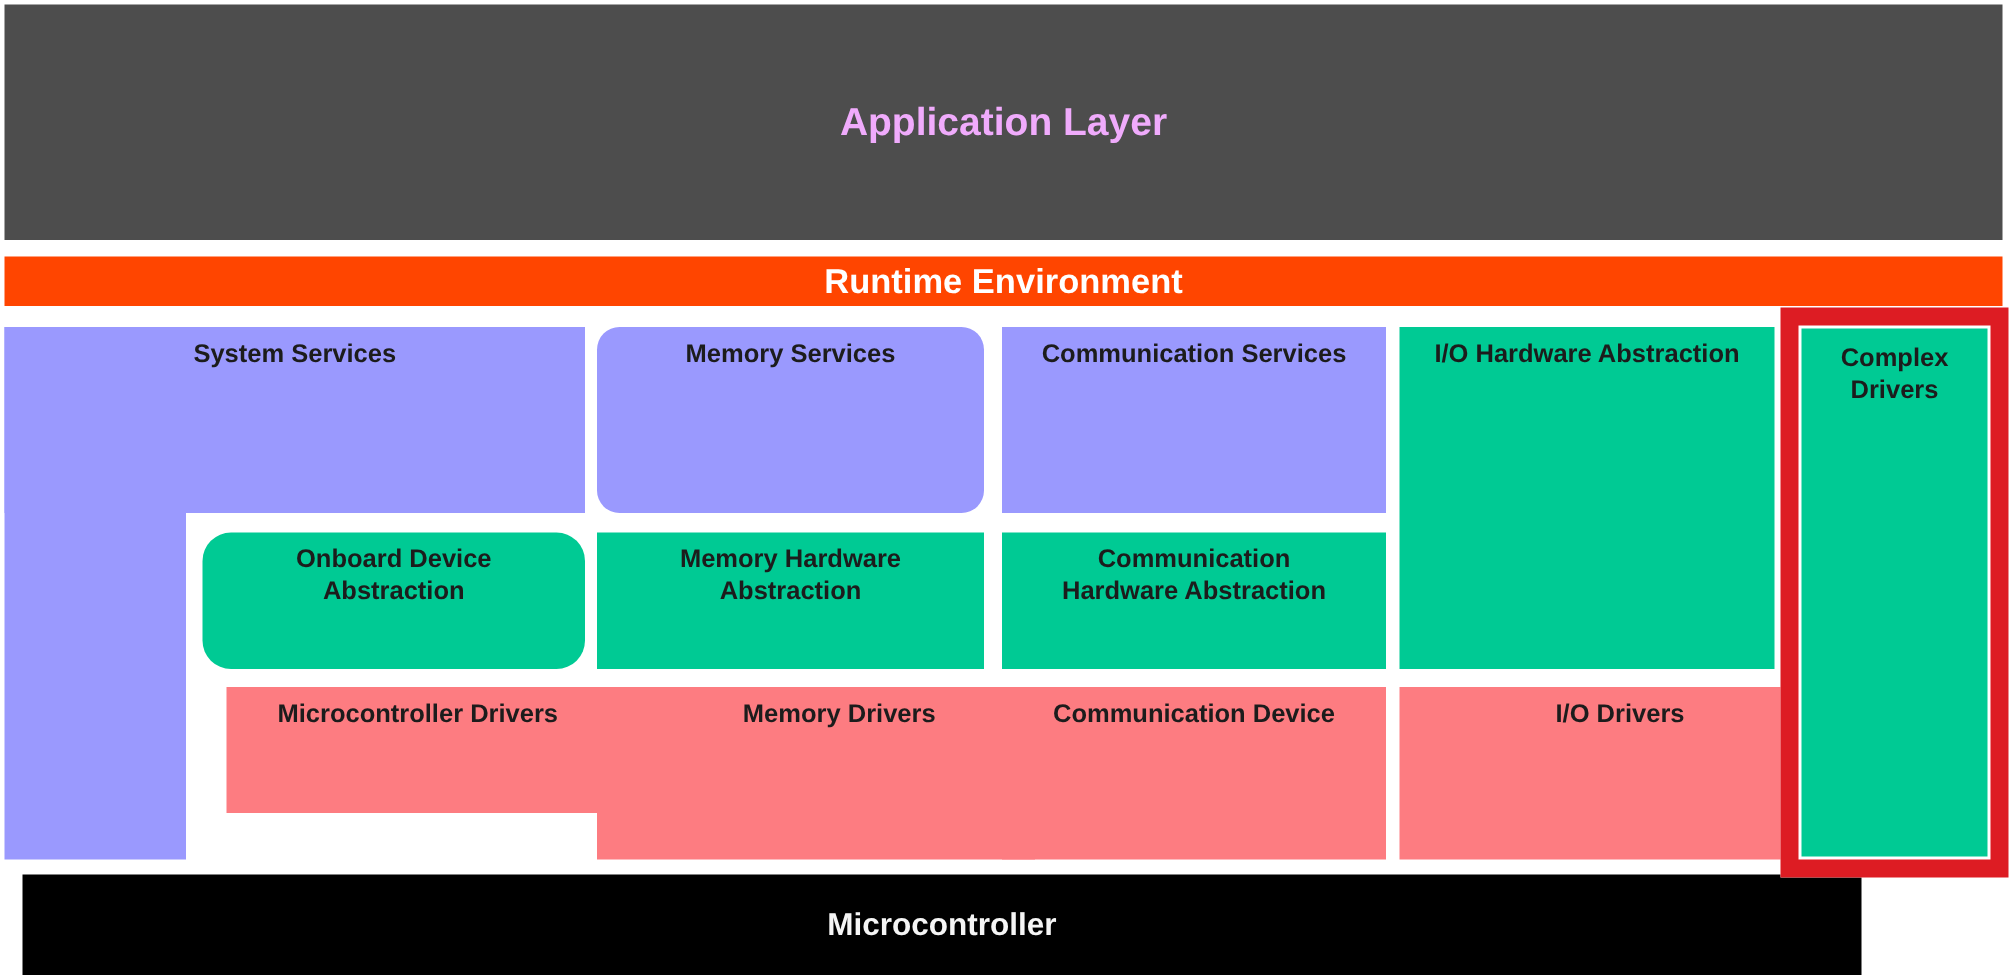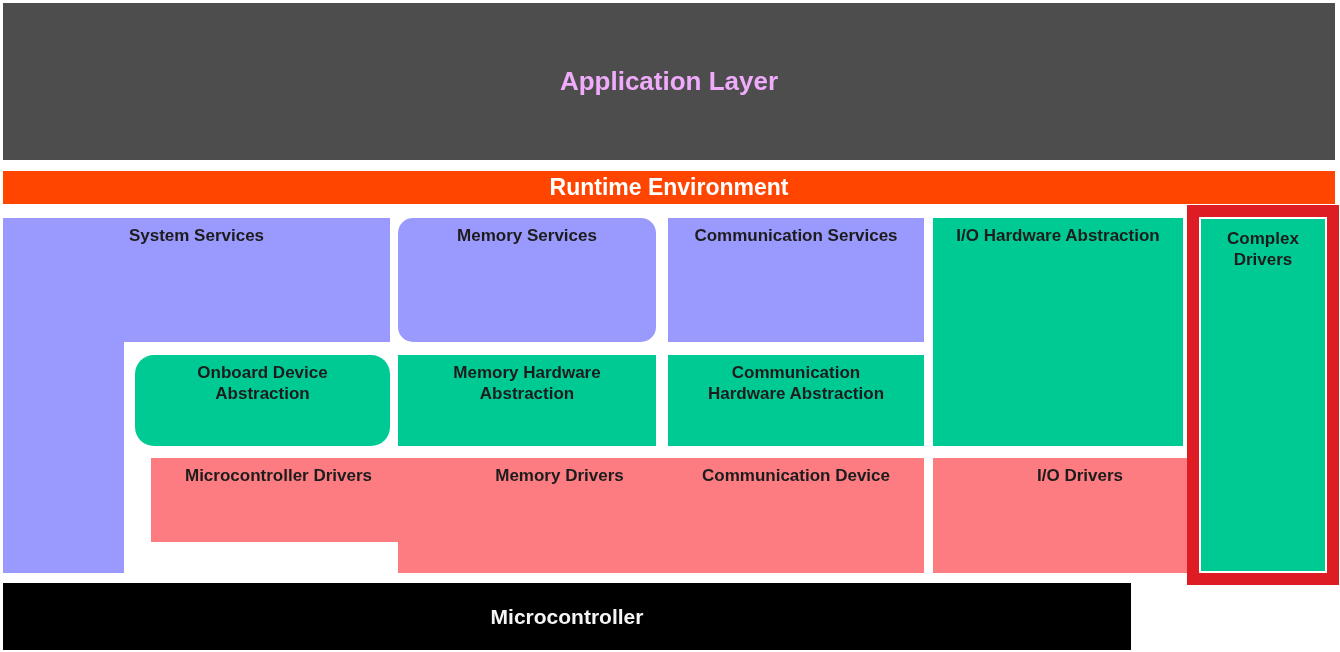--- a/index.html
+++ b/index.html
@@ -62,21 +62,21 @@
     padding:2px;
     z-index:5;
   }
   .cdd-inner{
     width:100%;height:100%;
     background:var(--hardware-abstraction,#00ca94);
   }
   .cdd-inner .label{padding-top:9px;}
 
   .mcu{
-    left:3px;top:583px;width:1128px;height:67px;
+    left:15px;top:583px;width:1226px;height:67px;
     background:var(--microcontroller,#000000);
     display:flex;align-items:center;justify-content:center;
   }
   .mcu .bar-label{
     color:#f5f5f5;font-weight:bold;font-size:21px;
   }
 </style>
 </head>
 <body>
 

